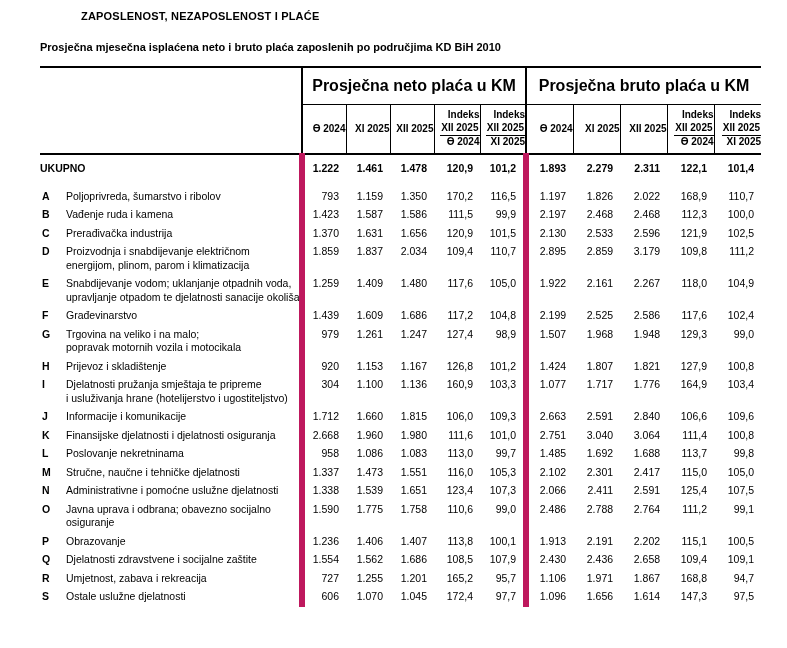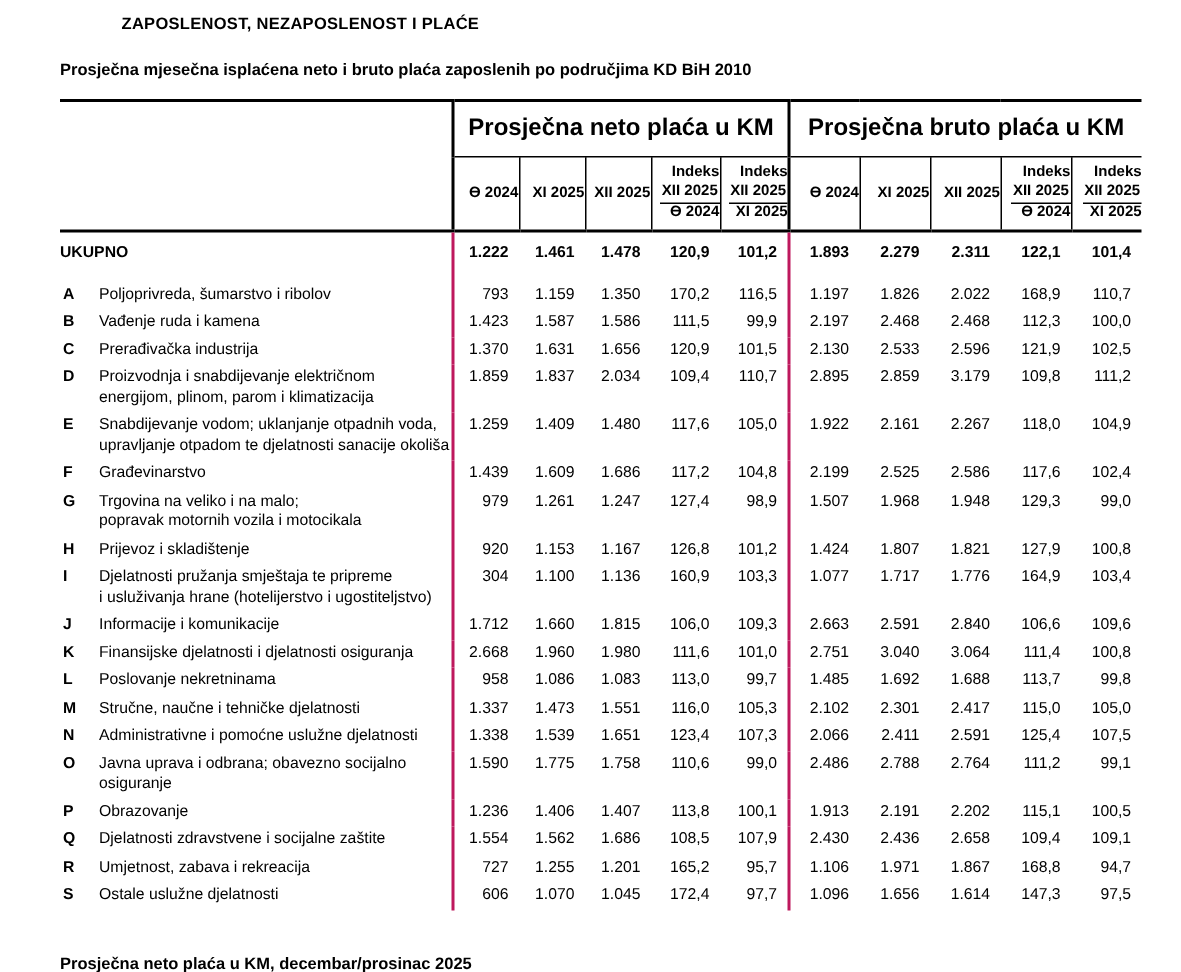--- a/index.html
+++ b/index.html
@@ -42,21 +42,21 @@
   .frac-num { display: inline-block; border-bottom: 1px solid #000; padding: 0 1px 1px 1px; }
 
   tbody td {
     font-size: 10.5px; line-height: 13.5px;
     vertical-align: top; padding-top: 2px; padding-bottom: 3px;
   }
   td.code { font-weight: bold; padding-left: 2px; }
   td.name { overflow: hidden; }
   td.name div { white-space: nowrap; }
   td.num { text-align: right; padding-right: 7px; font-variant-numeric: tabular-nums; }
-  td.sep { border-left: 2px solid #be185d; }
+  td.sep { border-left: 6px solid #be185d; }
   tr.total td { font-weight: bold; padding-top: 7px; padding-bottom: 12px; }
 
   .footer { font-size: 11px; font-weight: bold; margin-top: 30px; }
 </style>
 </head>
 <body>
 
 <div class="page">
 
   <div class="title">ZAPOSLENOST, NEZAPOSLENOST I PLAĆE</div>
@@ -431,15 +431,14 @@
           <td class="num">97,7</td>
           <td class="num sep">1.096</td>
           <td class="num">1.656</td>
           <td class="num">1.614</td>
           <td class="num">147,3</td>
           <td class="num">97,5</td>
         </tr>
       </tbody>
   </table>
 
-  <div class="footer">Prosječna neto plaća u KM, decembar/prosinac 2025</div>
 
 </div>
 
 </body></html>

